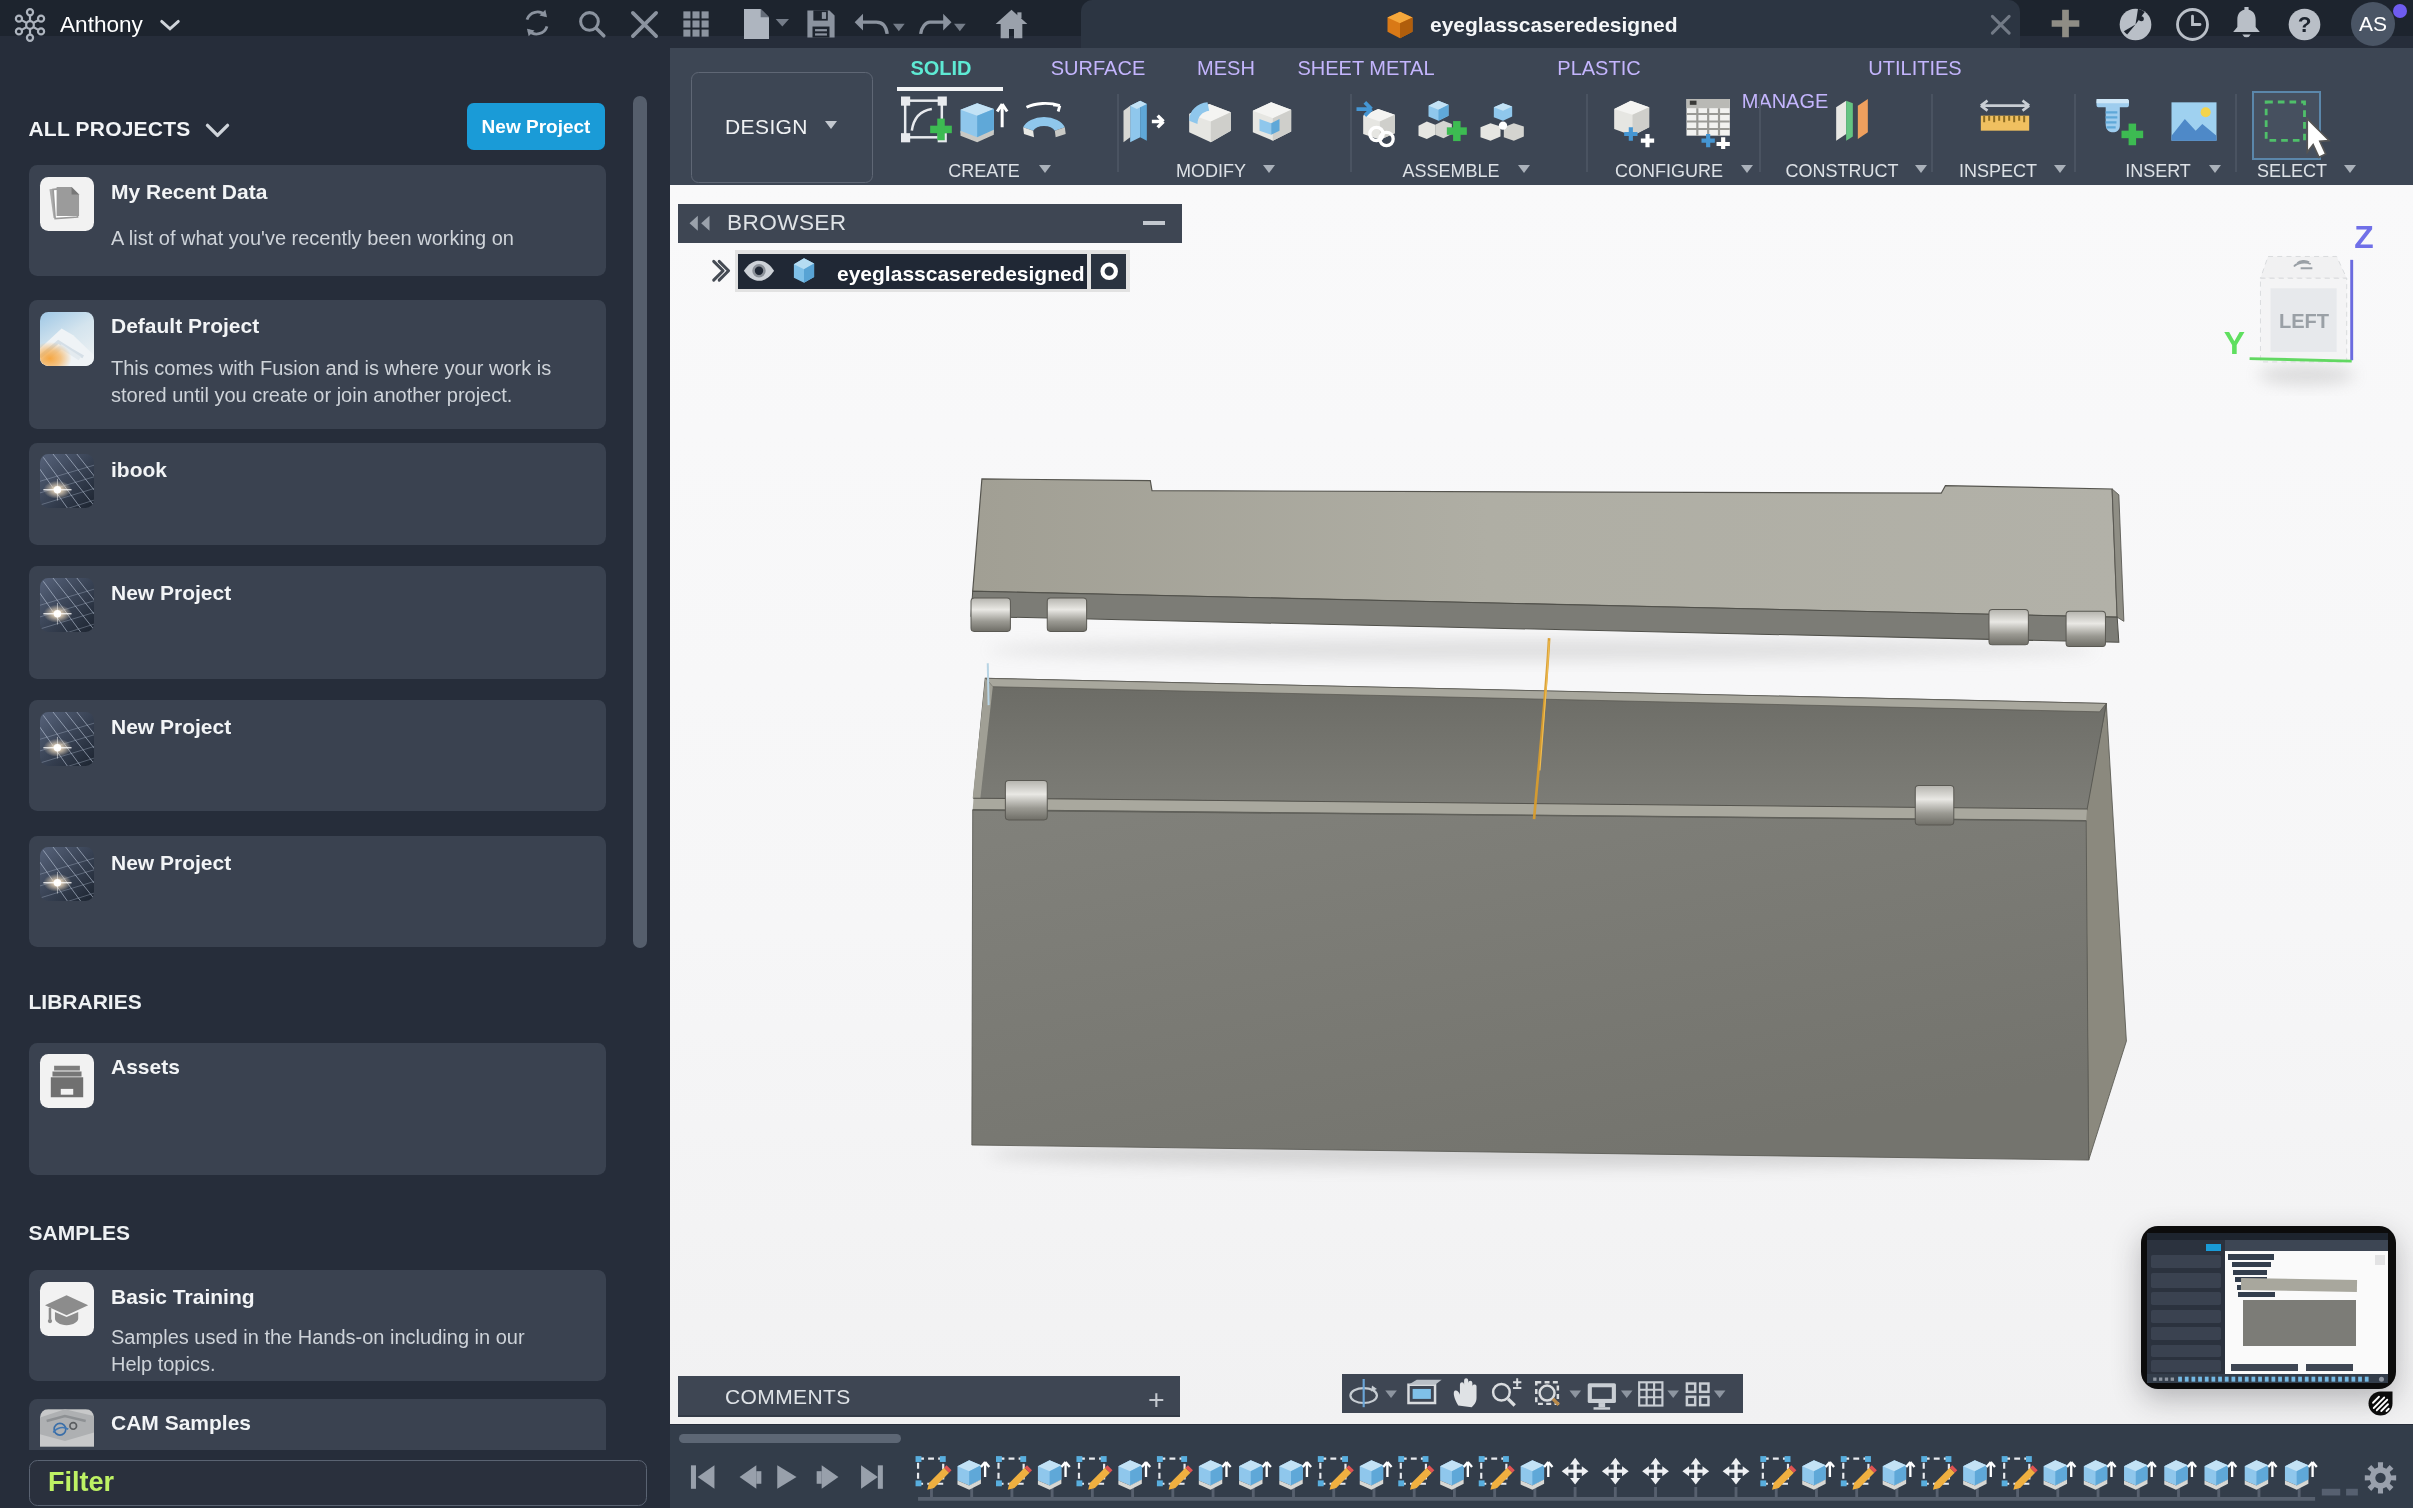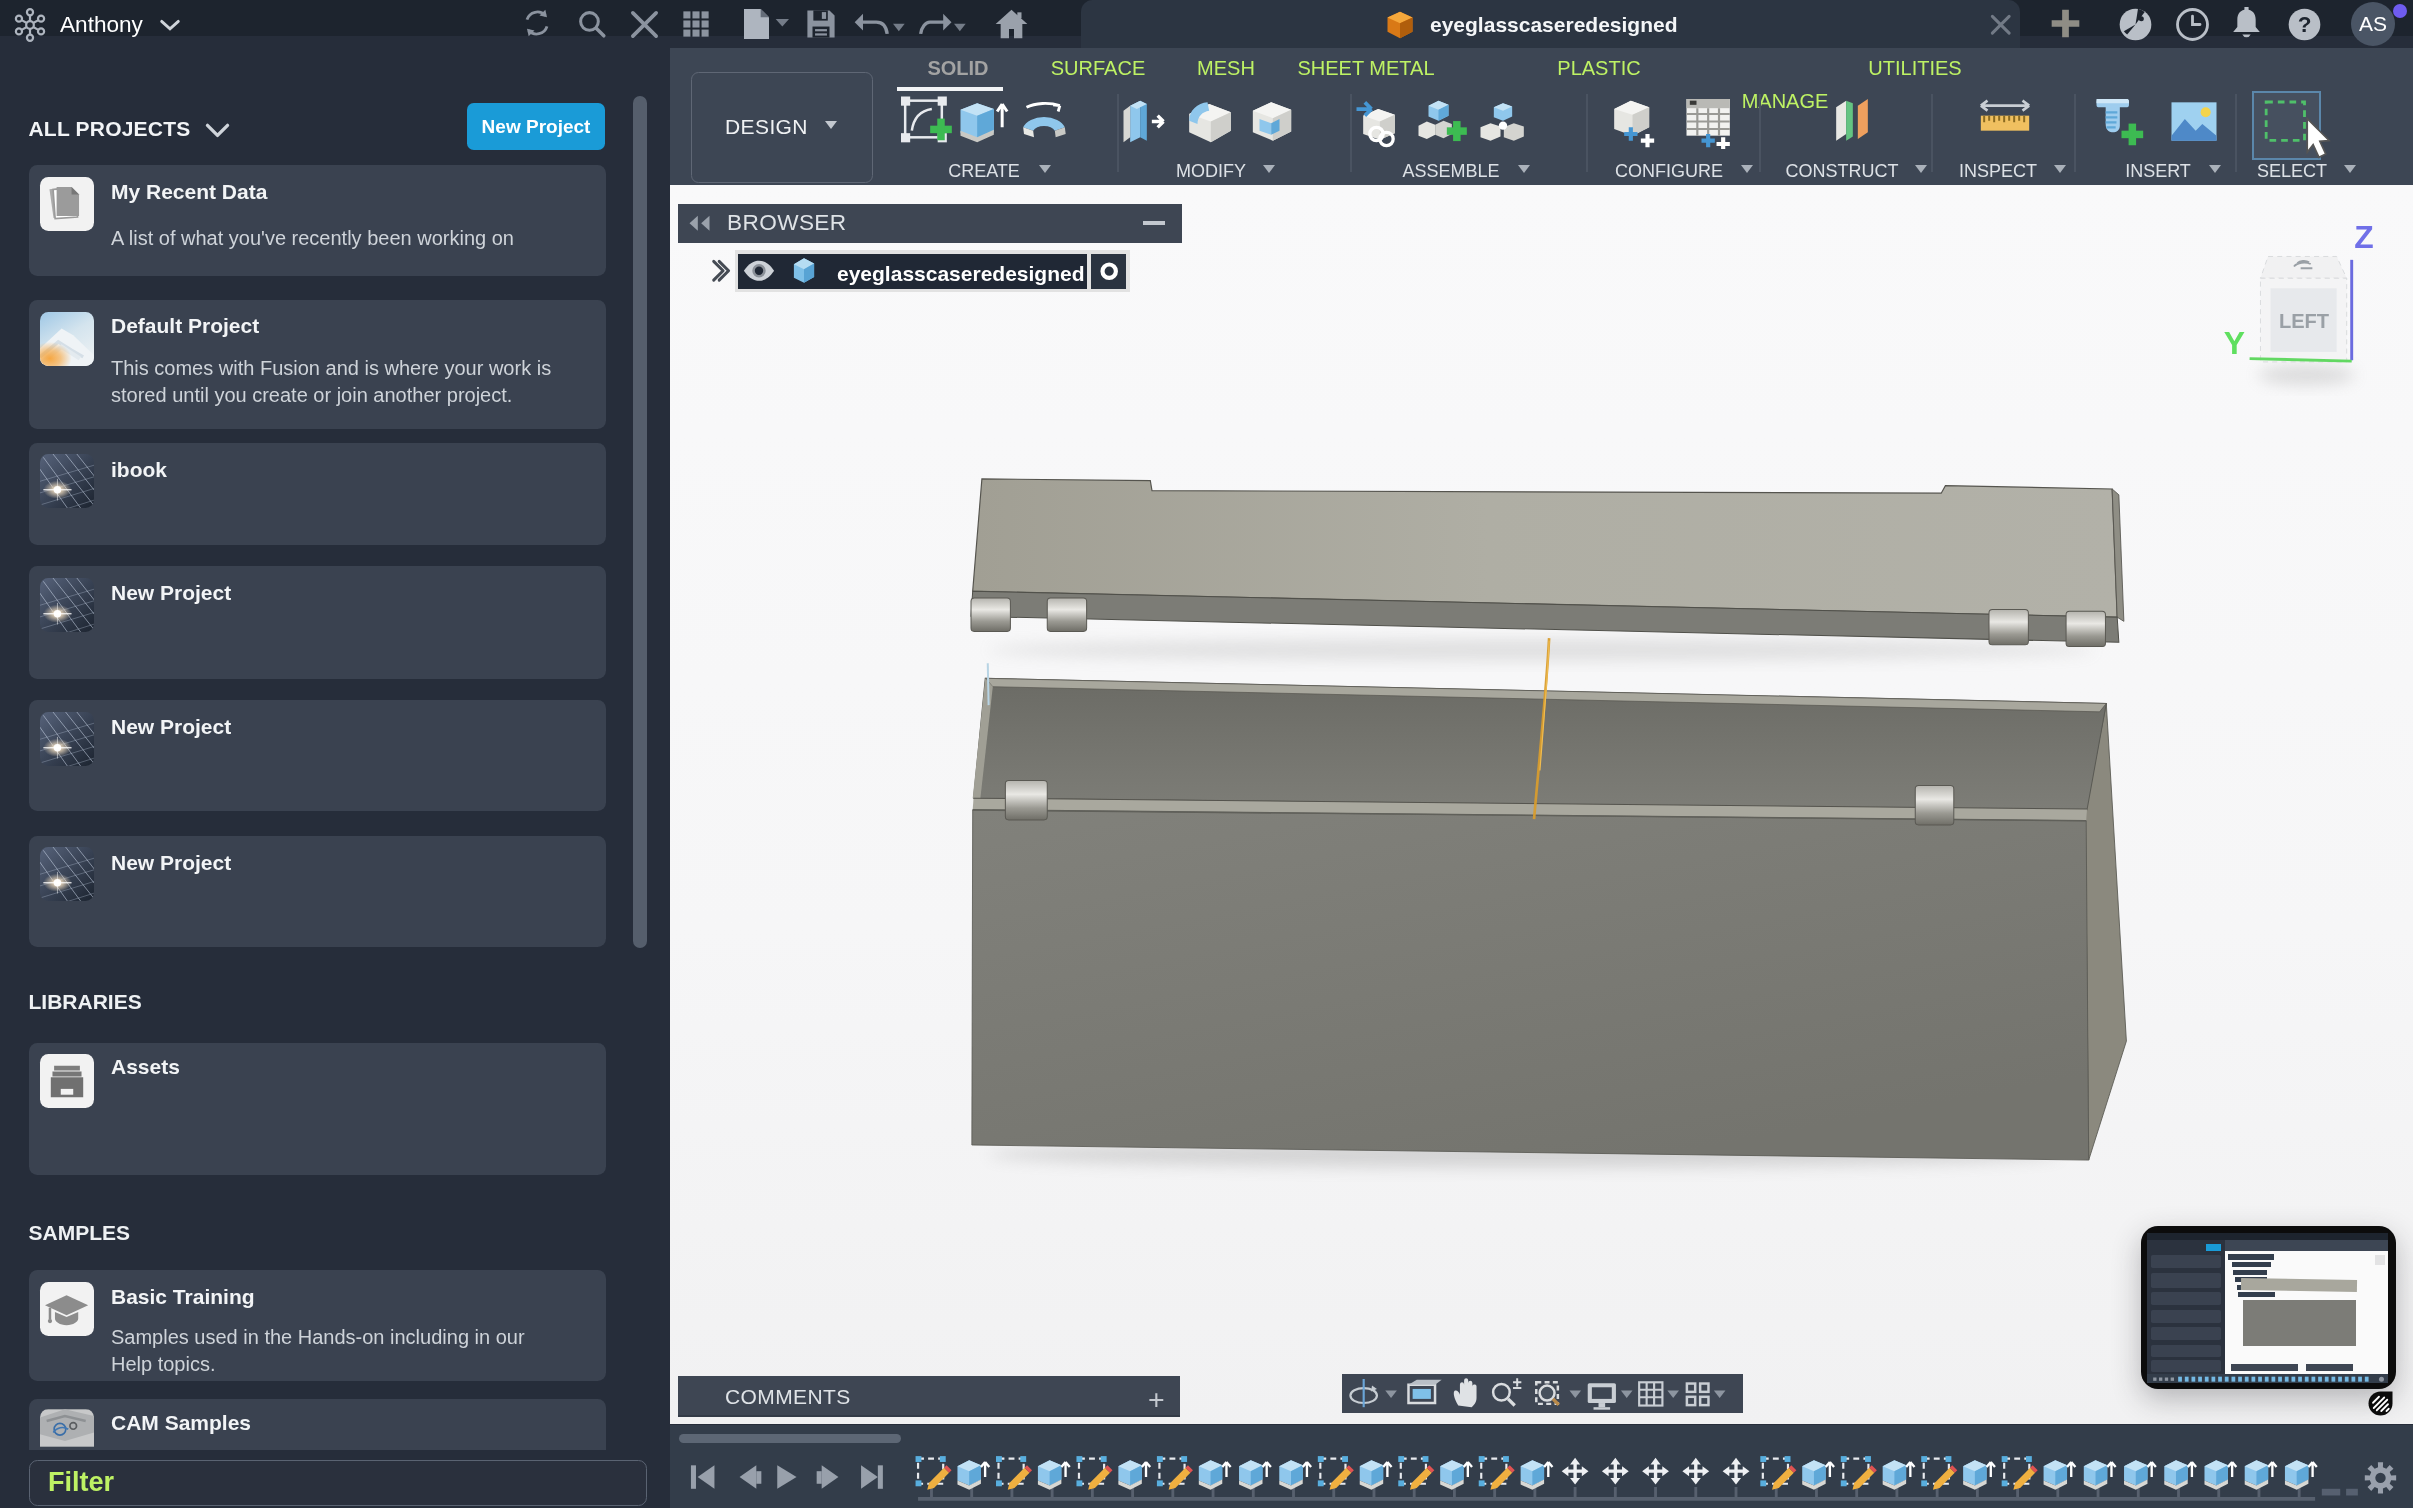--- a/index.html
+++ b/index.html
@@ -8,21 +8,21 @@
 #topbar { position:absolute; left:0; top:0; width:2413px; height:36px; background:#1d242e; z-index:30; }
 #sidebar { position:absolute; left:0; top:48px; width:670px; height:1461px; background:#262d3a; z-index:10; }
 #ribbon { position:absolute; left:670px; top:48px; width:1744px; height:137px; background:#3d4654; z-index:10; }
 #viewport { position:absolute; left:670px; top:184px; width:1744px; height:1240px; background:linear-gradient(180deg,#f9f9fa 0%,#f6f6f7 60%,#f1f1f2 100%); z-index:5;padding-left:43px; }
 #timeline { position:absolute; left:670px; top:1425px; width:1744px; height:84px; background:#333d4a; z-index:10; }
 .card { position:absolute; left:28.5px; width:577px; background:#3a4250; border-radius:8.4px; }
 .cardtitle { position:absolute; left:111px; color:#f2f4f6; font-size:21px; font-weight:700; }
 .cardtext { position:absolute; left:111px; color:#ced3d9; font-size:20px; line-height:27px; font-weight:400; }
 .thumb { position:absolute; left:40px; width:54px; height:54px; border-radius:8.4px; overflow:hidden; }
 .sechead { position:absolute; left:28.5px; color:#eef1f3; font-size:21px; font-weight:700; }
-.rtab { position:absolute; top:9.2px; color:#bef264; font-size:20px; font-weight:500; transform:translateX(-50%); white-space:nowrap; }
+.rtab { position:absolute; top:9.2px; color:#c4b5fd; font-size:20px; font-weight:500; transform:translateX(-50%); white-space:nowrap; }
 .rlabel { position:absolute; top:113px; color:#dde1e6; font-size:18px; font-weight:400; transform:translateX(-50%); white-space:nowrap; }
 .rsep { position:absolute; top:46px; width:1.7px; height:78px; background:#4a5361; }
 .ricon { position:absolute; top:46px; transform:translateX(-50%); }
 .caret { position:absolute; width:0; height:0; border-left:6.7px solid transparent; border-right:6.7px solid transparent; border-top:8.4px solid #aab1ba; }
 </style>
 </head>
 <body>
 <svg width="0" height="0" style="position:absolute">
   <defs>
     <linearGradient id="solbg" x1="0" y1="0" x2="1" y2="1">
@@ -273,21 +273,21 @@
   </div>
   <div class="cardtitle" style="top:1363px;">CAM Samples</div>
   <div class="abs" style="left:0px;top:1402px;width:670px;height:59px;background:#262d3a;"></div>
   <div class="abs" style="left:28.5px;top:1412px;width:618px;height:46px;border:1.7px solid #5a6372;border-radius:8.4px;background:#2a303d;color:#bef264;font-size:27px;font-weight:600;line-height:43px;padding-left:18.4px;">Filter</div>
   <div class="abs" style="left:633px;top:48px;width:14.2px;height:852px;background:#555e6c;border-radius:7.5px;"></div>
 </div>
 <div id="ribbon">
   <div class="abs" style="left:21px;top:23.5px;width:182px;height:111px;border:1.7px solid #5f6775;border-radius:7.5px;"></div>
   <div class="abs" style="left:55px;top:67px;color:#f0f2f4;font-size:21px;font-weight:500;letter-spacing:0.4px;">DESIGN</div>
   <div class="caret" style="left:155px;top:73px;border-top-color:#c3c8cf;"></div>
-  <div class="rtab" style="left:288px;font-weight:700;color:#a3a3a3;">SOLID</div>
+  <div class="rtab" style="left:271px;font-weight:700;color:#5eead4;">SOLID</div>
   <div class="abs" style="left:227px;top:39px;width:106px;height:4.2px;background:#f2f4f6;"></div>
   <div class="rtab" style="left:428px;">SURFACE</div>
   <div class="rtab" style="left:556px;">MESH</div>
   <div class="rtab" style="left:696px;">SHEET METAL</div>
   <div class="rtab" style="left:929px;">PLASTIC</div>
   <div class="rtab" style="left:1115px;margin-top:33px;">MANAGE</div>
   <div class="rtab" style="left:1245px;">UTILITIES</div>
 
   <div class="rsep" style="left:447px;"></div>
   <div class="rsep" style="left:680px;"></div>

